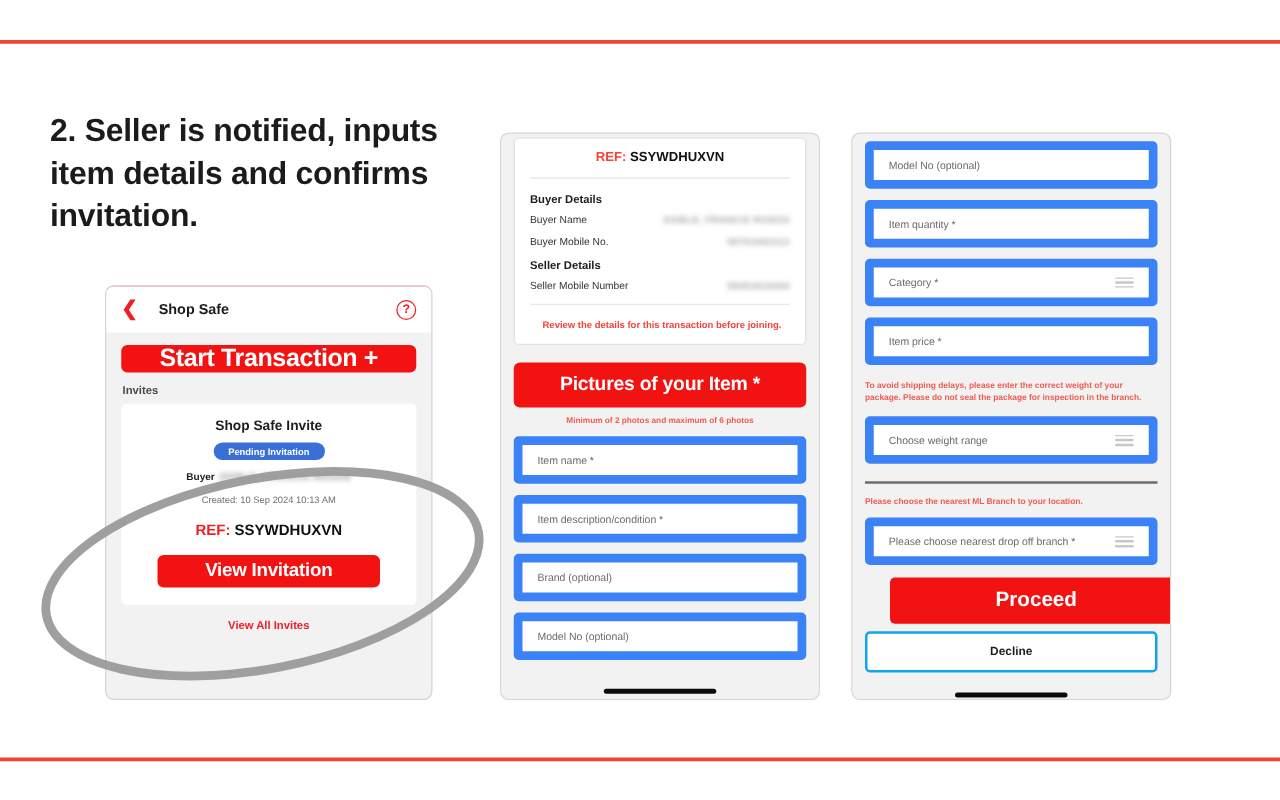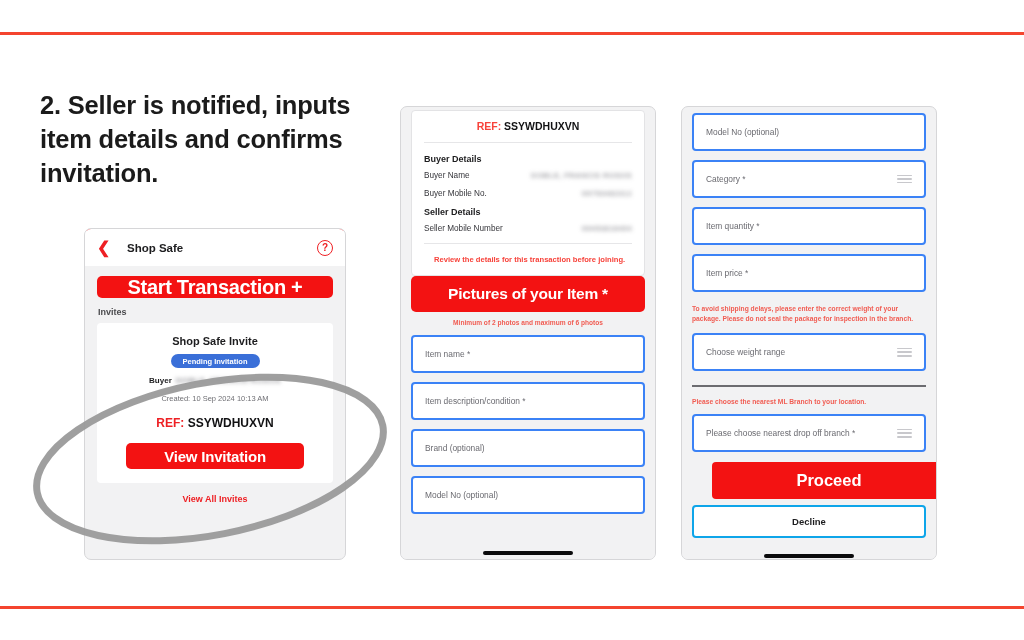--- a/index.html
+++ b/index.html
@@ -229,20 +229,21 @@
   }
   .review-note {
     font-size: 7.6px;
     color: #f7423a;
     font-weight: bold;
     margin-top: 2px;
     padding-left: 10px;
   }
 
   .pictures-btn {
+    margin-top: 14px;
     height: 36px;
     font-size: 15.5px;
     border-radius: 5px;
     letter-spacing: -0.2px;
   }
   .photos-note {
     text-align: center;
     font-size: 6.6px;
     color: #f15c52;
     margin-top: 7px;
@@ -250,21 +251,21 @@
   }
 
   .field {
     position: relative;
     margin-top: 9px;
     height: 38px;
     display: flex;
     align-items: center;
     padding: 0 12px;
     background: #ffffff;
-    border: 2px solid #3b82f6;
+    border: 7px solid #3b82f6;
     border-radius: 4px;
   }
   .field-label {
     font-size: 8.4px;
     color: #6a6a70;
   }
   .list-icon {
     margin-left: auto;
     display: flex;
     flex-direction: column;
@@ -444,29 +445,29 @@
   </div>
 </div>
 
 <div class="phone" id="phone3">
   <div class="screen-inner">
 
     <div class="field" style="margin-top:6px">
       <span class="field-label">Model No (optional)</span>
     </div>
     <div class="field">
+      <span class="field-label">Item quantity *</span>
+    </div>
+    <div class="field">
       <span class="field-label">Category *</span>
       <span class="list-icon">
           <span></span>
           <span></span>
           <span></span>
         </span>
-    </div>
-    <div class="field">
-      <span class="field-label">Item quantity *</span>
     </div>
     <div class="field">
       <span class="field-label">Item price *</span>
     </div>
 
     <div class="warn-note">To avoid shipping delays, please enter the correct weight of your package. Please do not seal the package for inspection in the branch.</div>
 
     <div class="field">
       <span class="field-label">Choose weight range</span>
       <span class="list-icon">

